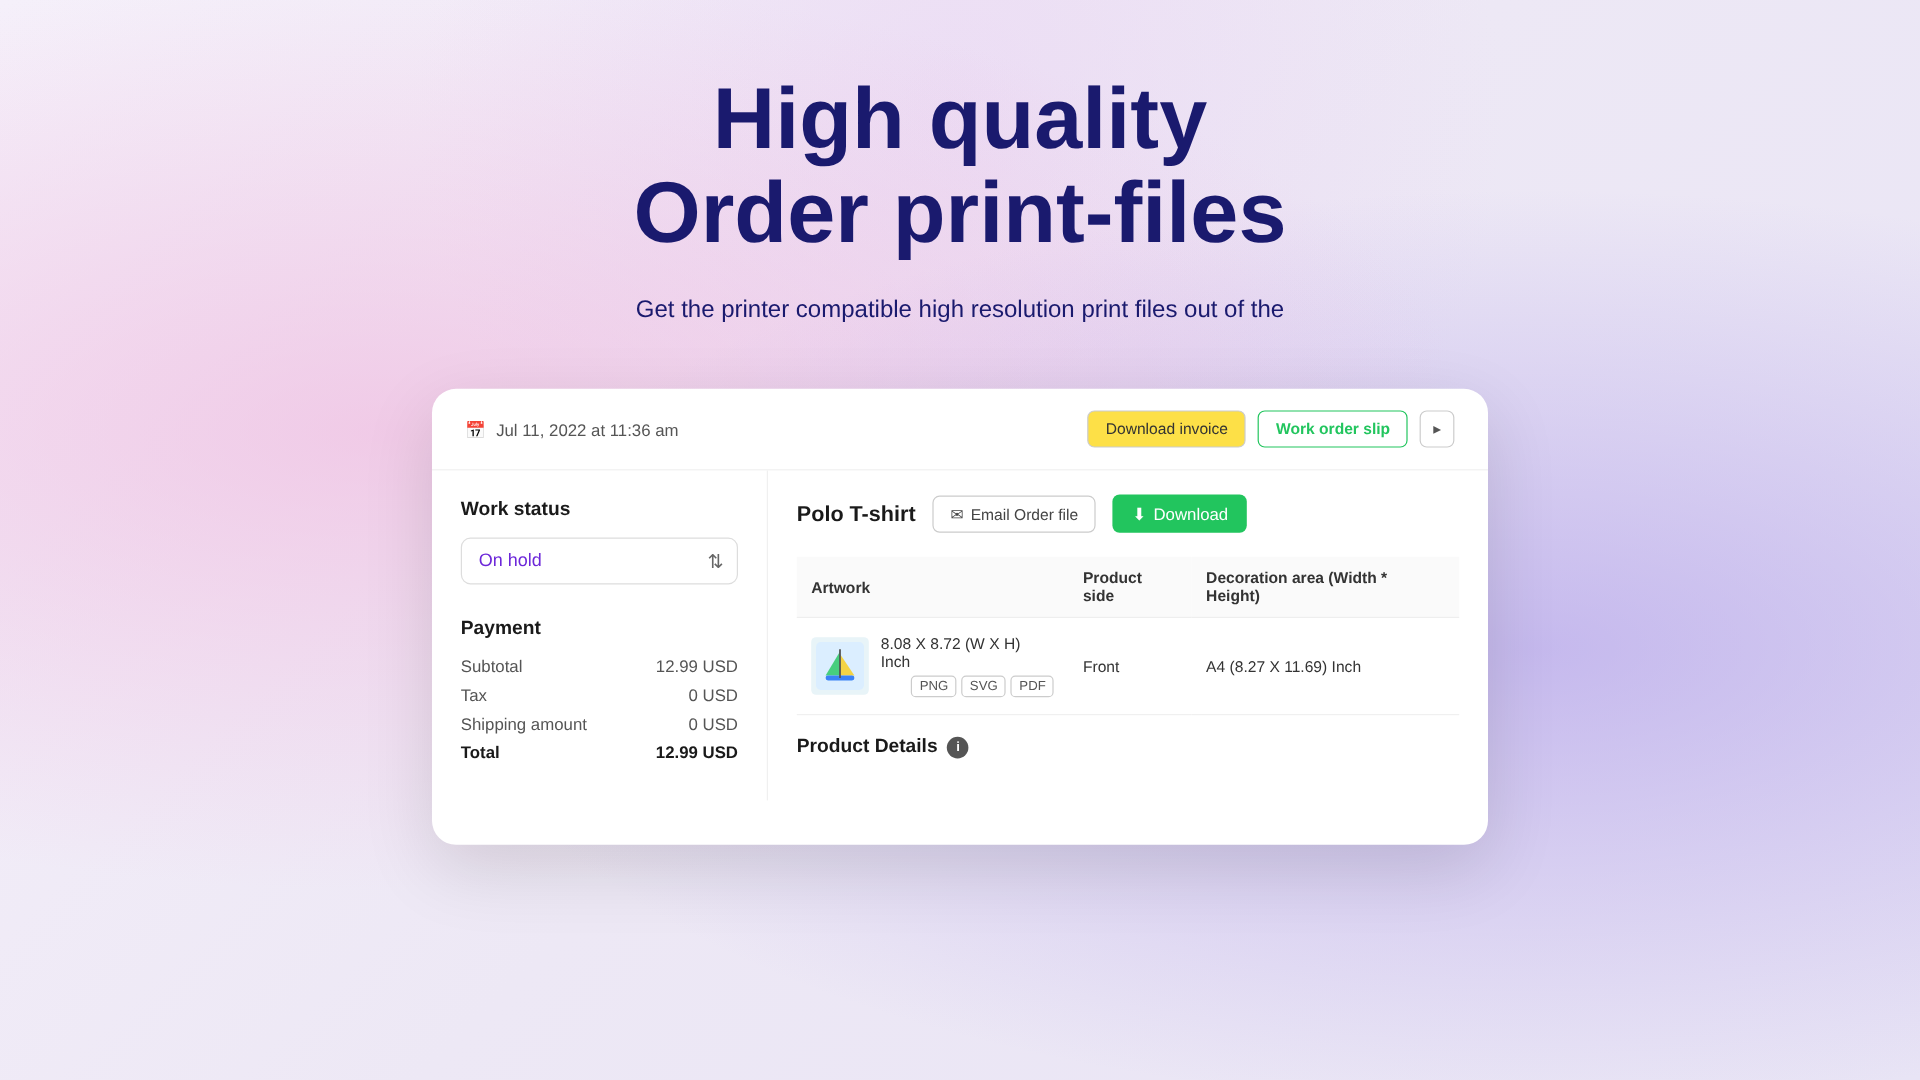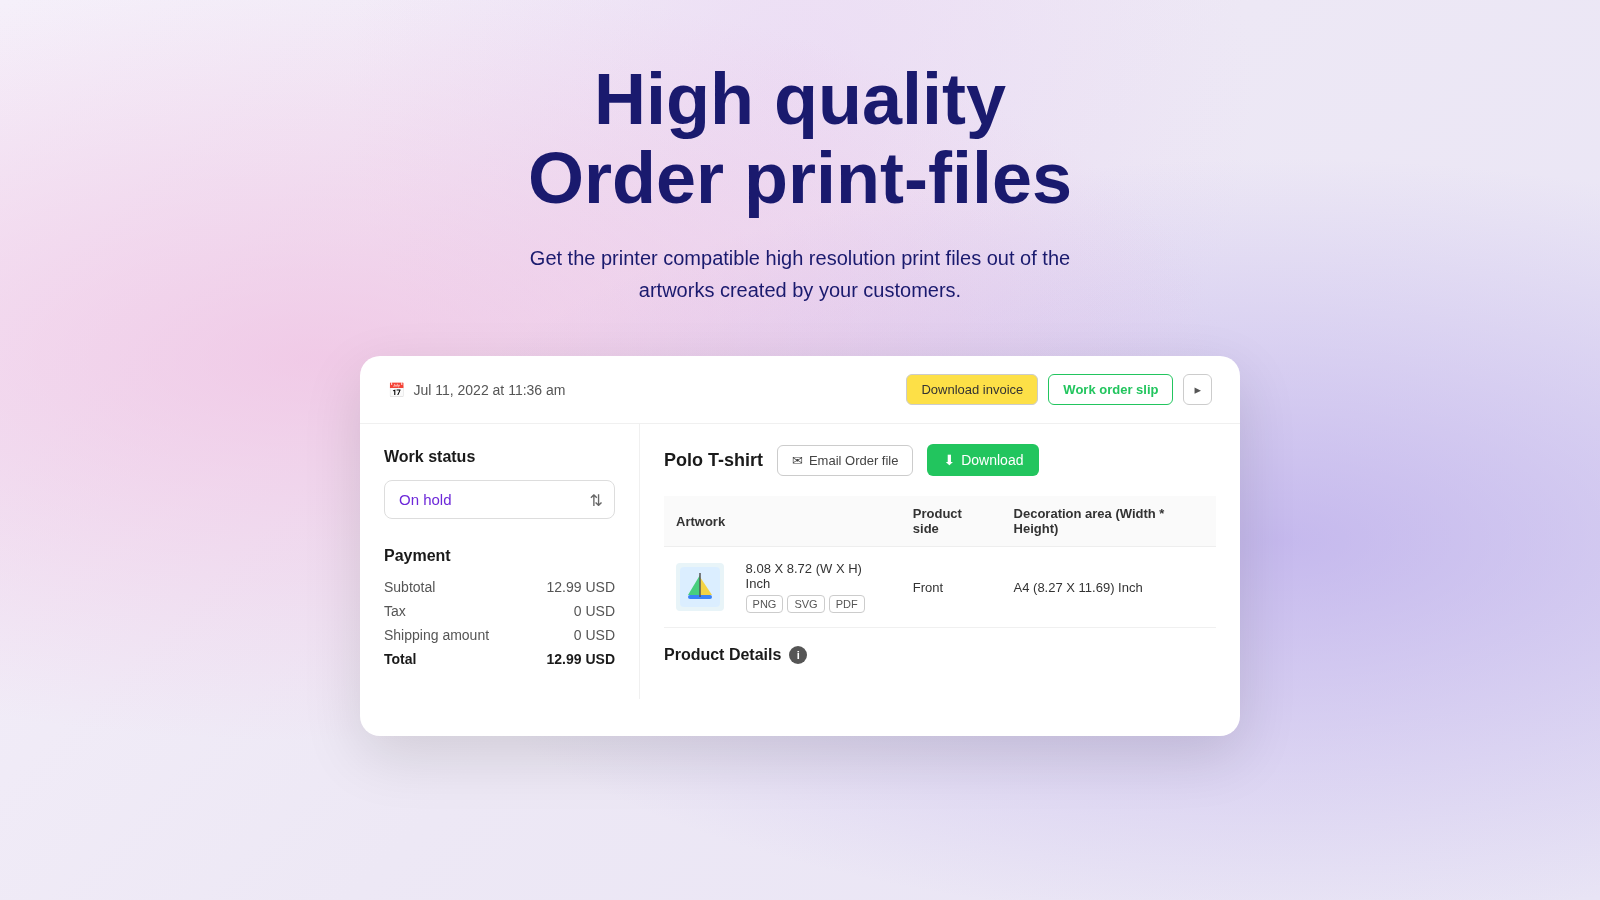--- a/index.html
+++ b/index.html
@@ -258,21 +258,21 @@
       padding: 14px 12px;
       font-size: 13px;
       color: #333;
       border-bottom: 1px solid #f0f0f0;
       vertical-align: middle;
     }
 
     .artwork-cell {
       display: flex;
       align-items: center;
-      gap: 22px;
+      gap: 10px;
     }
 
     .artwork-thumb {
       width: 48px;
       height: 48px;
       background: #e8f4f8;
       border-radius: 4px;
       display: flex;
       align-items: center;
       justify-content: center;
@@ -286,20 +286,21 @@
     }
 
     .artwork-size {
       font-size: 13px;
       color: #333;
     }
 
     .file-badges {
       display: flex;
       gap: 4px;
+      justify-content: flex-end;
     }
 
     .file-badge {
       font-size: 11px;
       color: #555;
       border: 1px solid #ccc;
       border-radius: 4px;
       padding: 2px 6px;
     }
 
@@ -339,21 +340,20 @@
 
 <div class="content-wrapper">
 
   <div class="hero-section">
     <h1 class="hero-title">
       <span>High quality</span><br>
       <span>Order print-files</span>
     </h1>
     <p class="hero-subtitle">
       <span>Get the printer compatible high resolution print files out of the</span><br>
-      <span>artworks created by your customers.</span>
     </p>
   </div>
 
   <div class="ui-card">
 
     <div class="card-header">
       <div class="card-date">
         <span class="calendar-icon">📅</span>
         <span>Jul 11, 2022 at 11:36 am</span>
       </div>

